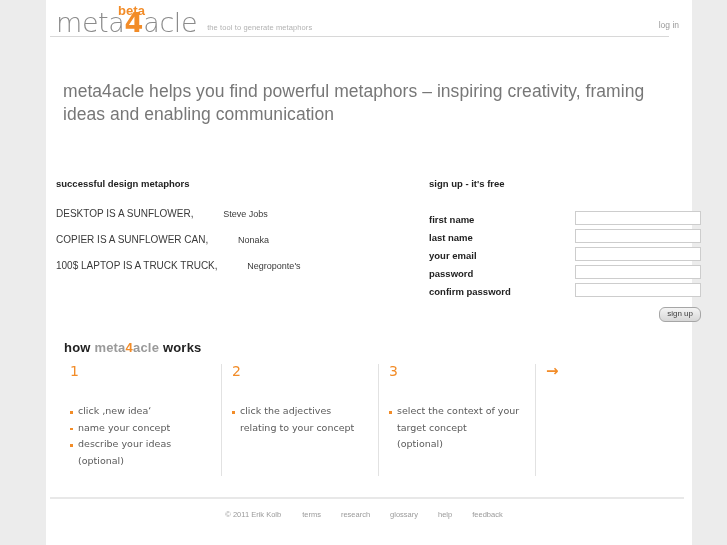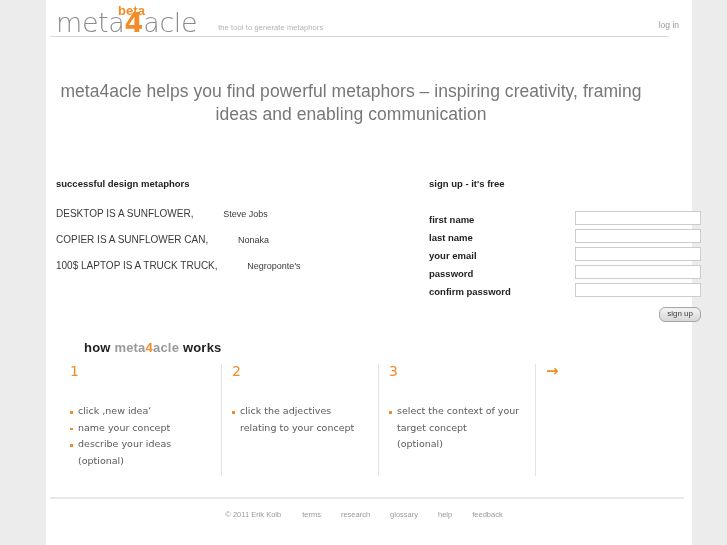--- a/index.html
+++ b/index.html
@@ -67,48 +67,47 @@
     left: 62px;
     top: -4px;
     font-size: 13px;
     font-weight: bold;
     color: #f28c28;
     letter-spacing: 0.1px;
   }
   .logo-tagline {
     font-size: 7.5px;
     color: #b2b2b2;
-    margin-left: 21px;
+    margin-left: 10px;
     letter-spacing: 0.1px;
     position: relative;
     top: -2px;
   }
 
   .login-link {
     position: absolute;
     right: 13px;
     top: 20px;
     font-size: 8.5px;
     color: #9a9a9a;
     text-decoration: none;
     cursor: pointer;
   }
 
   
   .headline {
     position: absolute;
-    left: 10px;
+    left: 17px;
     top: 80px;
     width: 590px;
     font-size: 17.5px;
     line-height: 23px;
     color: #777777;
     font-weight: normal;
     letter-spacing: 0.05px;
-    text-align: center;
   }
 
   
   .metaphors {
     position: absolute;
     left: 10px;
     top: 178px;
     width: 360px;
   }
   .metaphors-title {
@@ -192,21 +191,20 @@
 
   
   .how-title {
     position: absolute;
     left: 18px;
     top: 340px;
     font-size: 13px;
     font-weight: bold;
     color: #222222;
     letter-spacing: 0.2px;
-    margin-left: 20px;
   }
   .how-title .hl-gray { color: #9a9a9a; font-weight: bold; }
   .how-title .hl-orange { color: #f28c28; font-weight: bold; }
 
   .steps {
     position: absolute;
     left: 18px;
     top: 364px;
     width: 620px;
     height: 112px;

